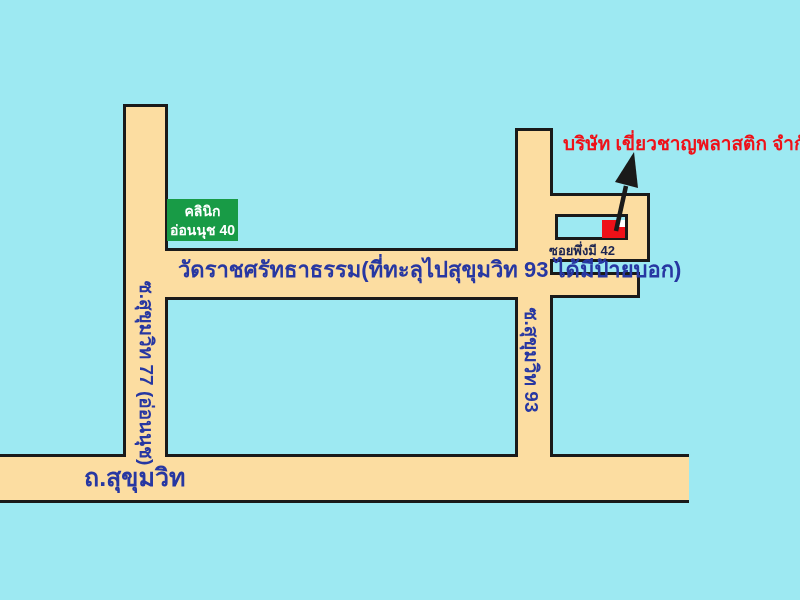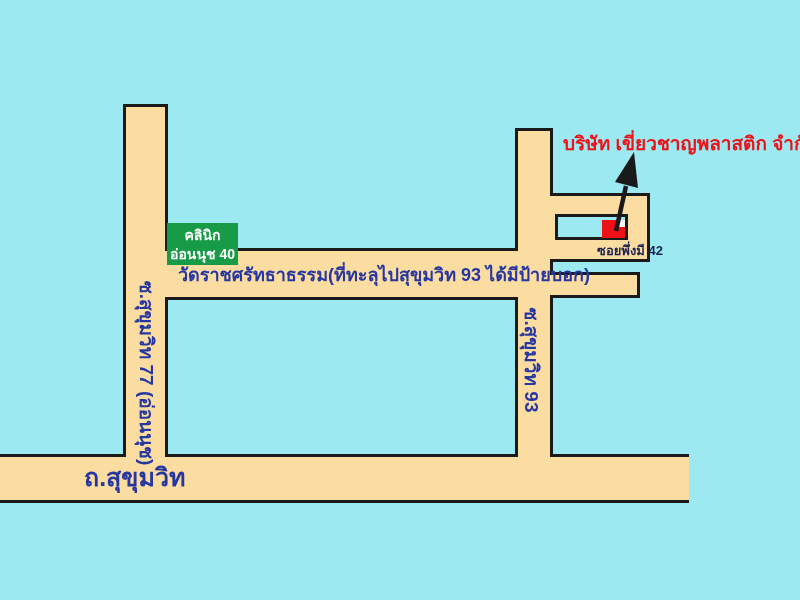--- a/index.html
+++ b/index.html
@@ -26,28 +26,28 @@
   #patch-branch{left:547px;top:275px;width:7px;height:20px;}
   #patch-bottom-onnut{left:126px;top:454px;width:39px;height:4px;}
   #patch-bottom-93{left:518px;top:454px;width:32px;height:4px;}
   
   #company-marker{position:absolute;left:602px;top:220px;width:23px;height:18px;background:#EE1118;}
   #marker-notch{position:absolute;left:617px;top:220px;width:8px;height:7px;background:#FFFFFF;}
   #company-arrow{position:absolute;left:595px;top:148px;width:50px;height:90px;}
   
   .maplabel{position:absolute;font-weight:bold;color:#2737A2;white-space:nowrap;line-height:1.25;}
   #label-company{left:563px;top:132px;font-size:19px;color:#EE1118;}
-  #label-wat{left:178px;top:264px;font-size:18px;}
+  #label-wat{left:178px;top:256px;font-size:22px;}
   #label-sukhumvit{left:84px;top:462px;font-size:25px;}
   #label-onnut{left:146px;top:373px;font-size:19px;transform:translate(-50%,-50%) rotate(90deg);}
   #label-93{left:531px;top:360px;font-size:19px;transform:translate(-50%,-50%) rotate(90deg);}
-  #label-soi42{left:582px;top:243px;font-size:13px;color:#1A2350;transform:translateX(-50%);margin-left:48px;}
+  #label-soi42{left:582px;top:243px;font-size:13px;color:#1A2350;transform:translateX(-50%);}
   
   #clinic-sign{
-    position:absolute;left:167px;top:223px;width:71px;height:42px;
+    position:absolute;left:167px;top:199px;width:71px;height:42px;
     background:#189B46;color:#FFFFFF;font-weight:bold;font-size:14px;
     text-align:center;line-height:1.35;padding-top:3px;box-sizing:border-box;
   }
 </style>
 </head>
 <body>
 
 <div id="map">
 
   <div class="road" id="road-sukhumvit"></div>

